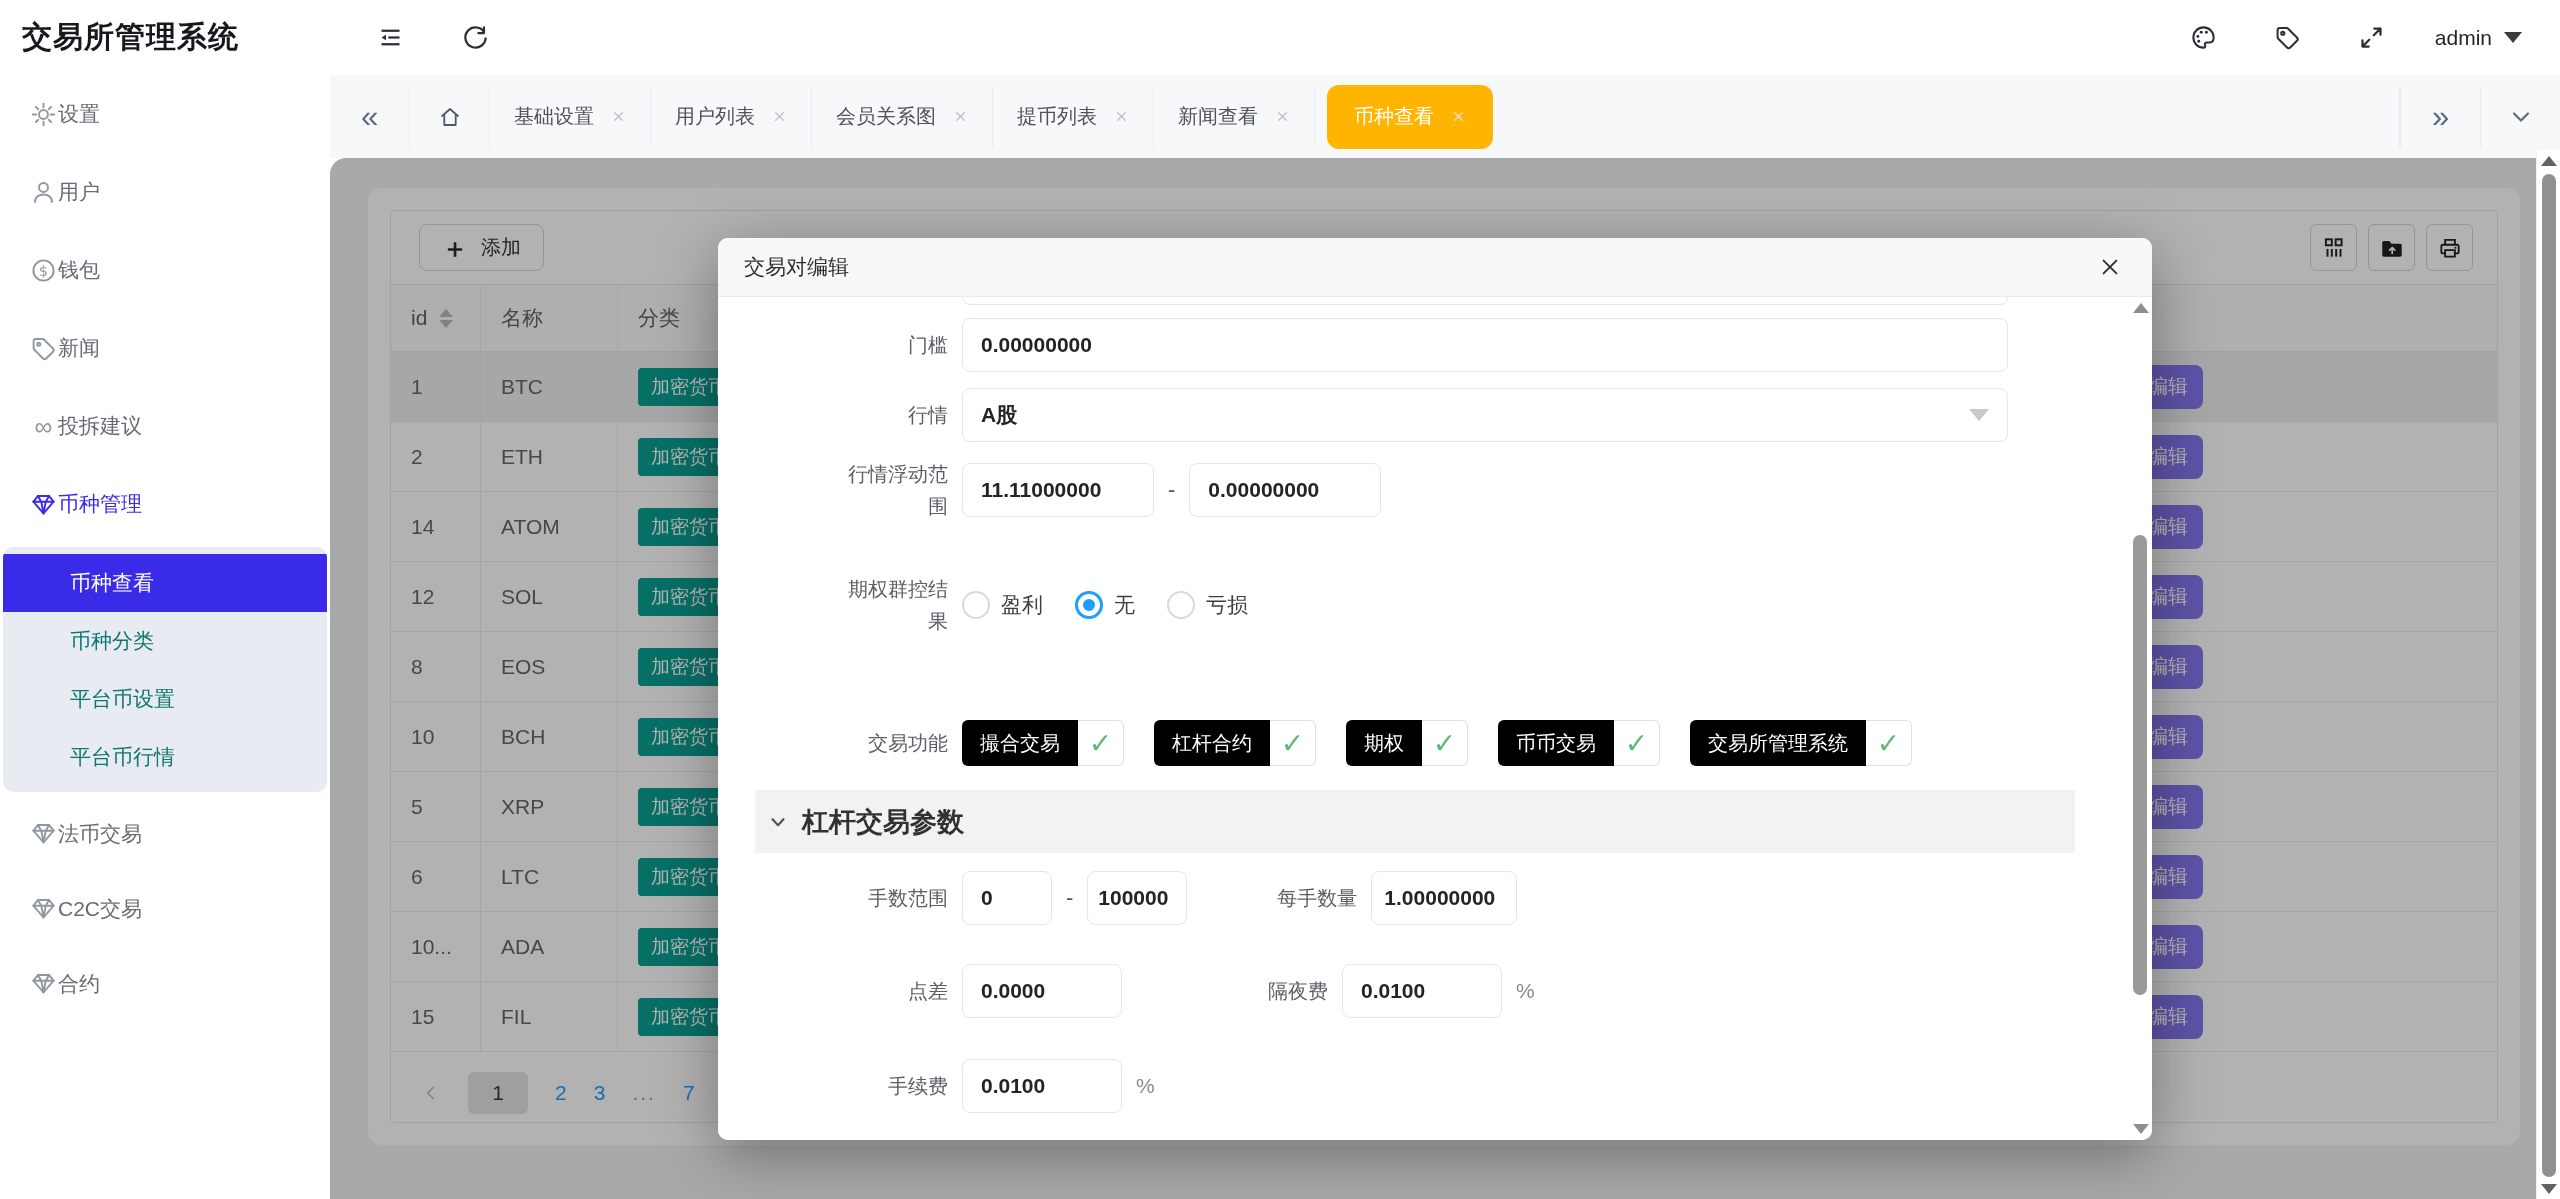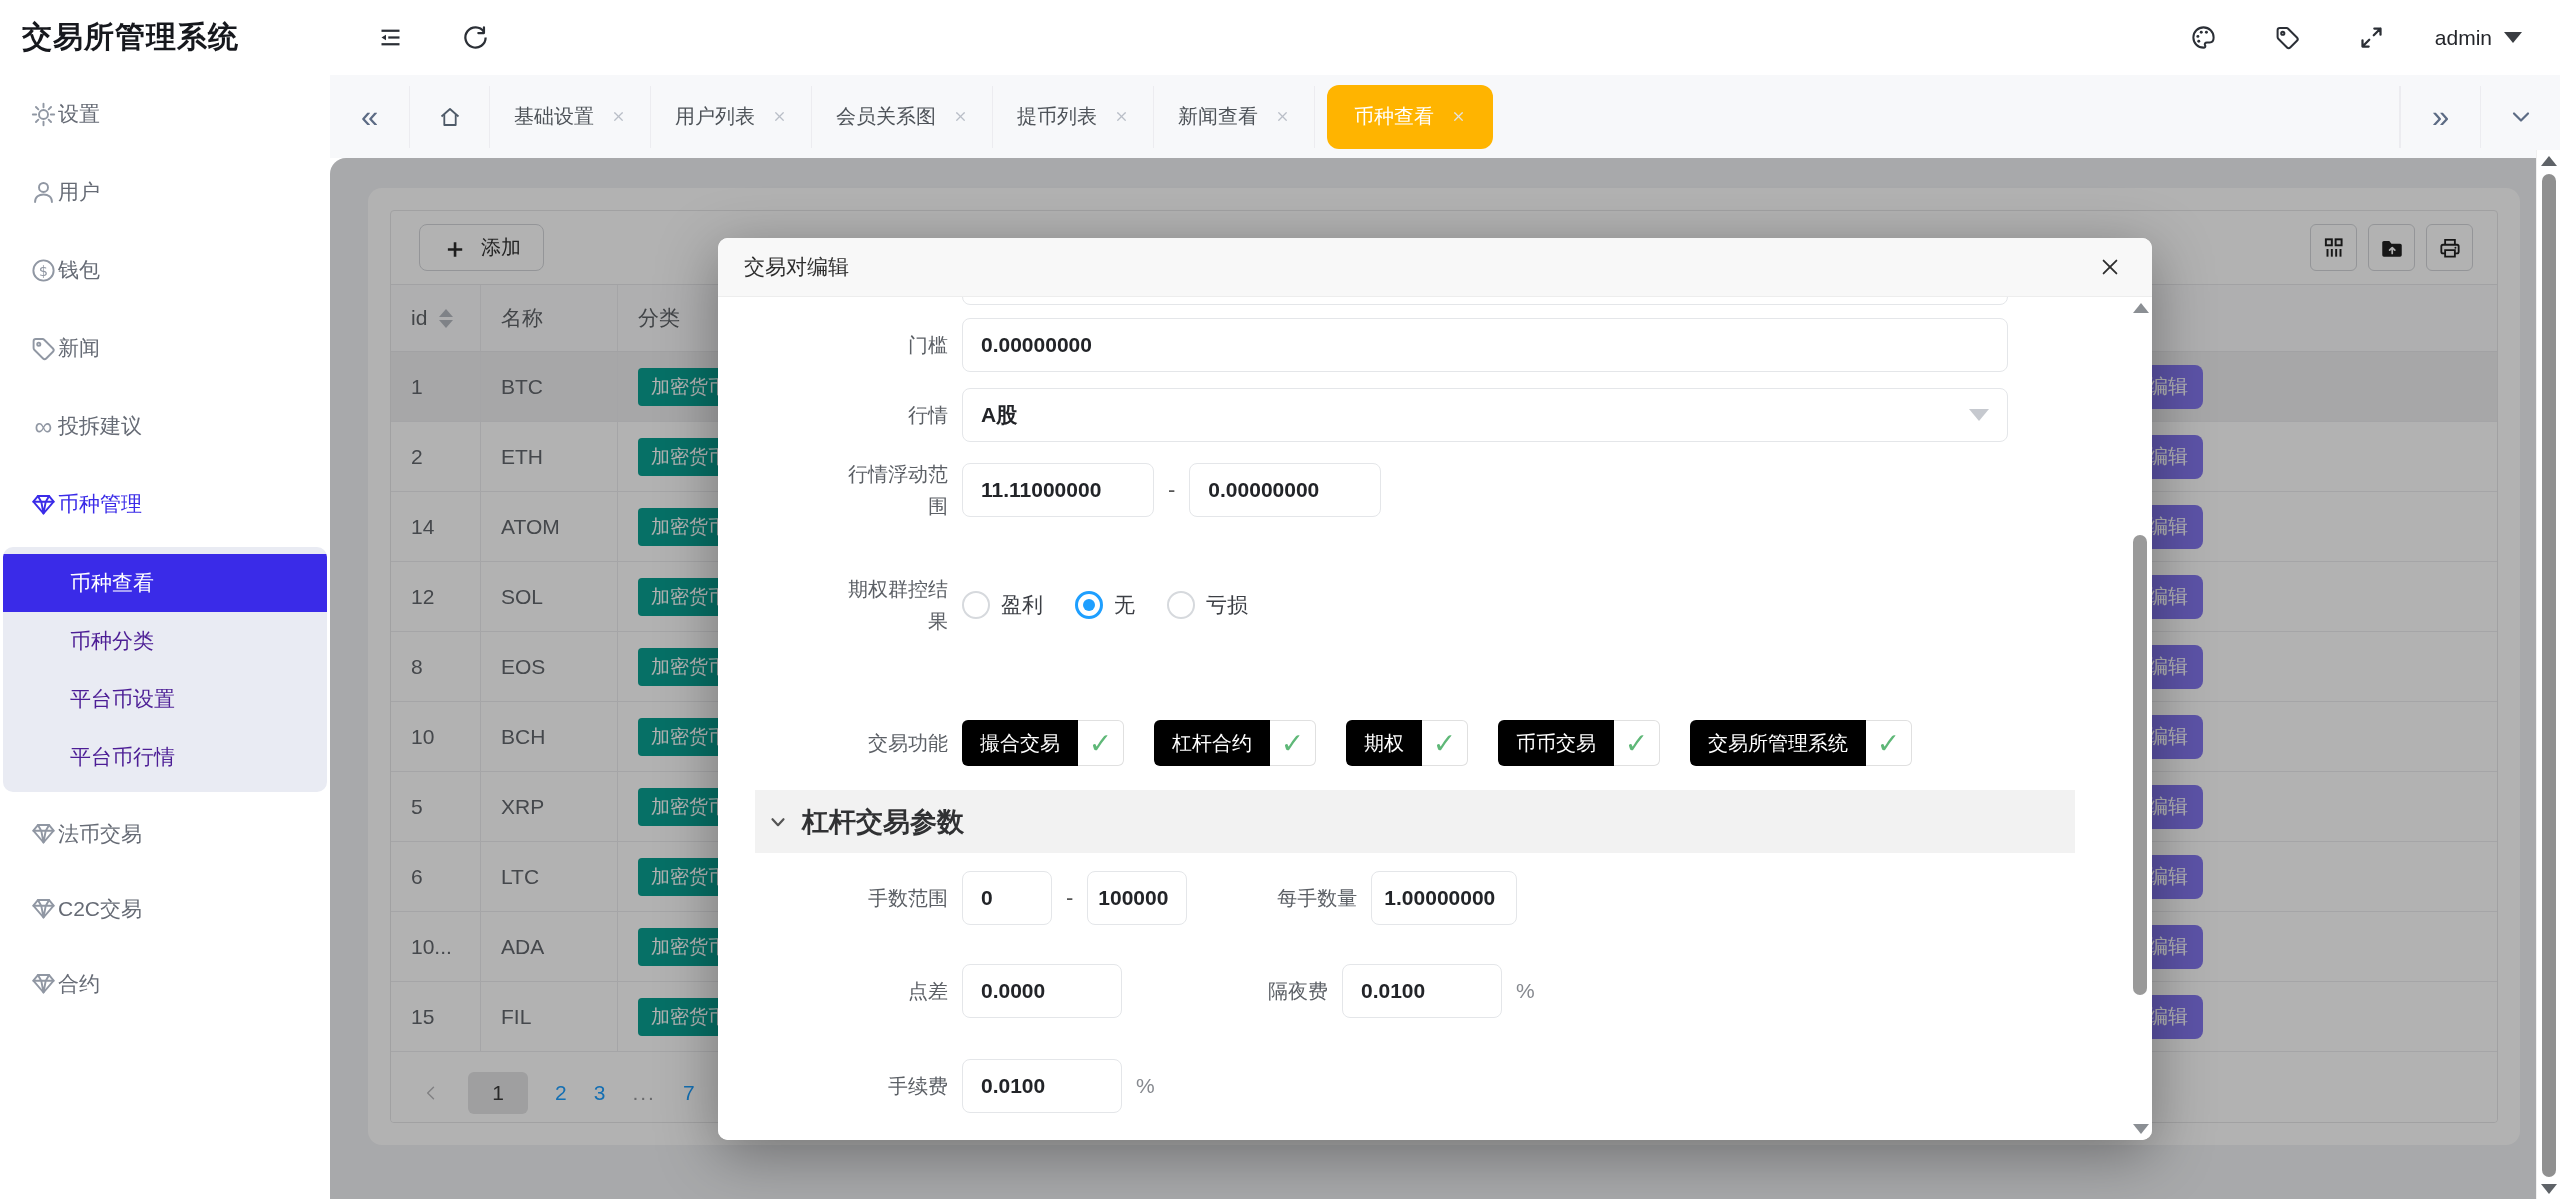--- a/index.html
+++ b/index.html
@@ -22,21 +22,21 @@
   .sidebar { position:absolute; left:0; top:75px; width:330px; bottom:0; background:#fff; z-index:6; }
   .menu-item { height:78px; display:flex; align-items:center; padding-left:30px; gap:1px;
                font-size:21px; color:#666b75; cursor:pointer; }
   .menu-item .mi { width:27px; height:27px; color:#9097a3; display:flex; align-items:center; justify-content:center; }
   .menu-item .mi svg { width:27px; height:27px; }
   .menu-item.active { color:#3a2be8; }
   .menu-item.active .mi { color:#3a2be8; }
   .menu-item.h75 { height:75px; }
   .submenu { margin:4px 3px; border-radius:10px; background:#e9ebf3; overflow:hidden; padding:7px 0 6px 0; }
   .sub-item { height:58px; display:flex; align-items:center; padding-left:67px; font-size:21px;
-              color:#4c1d95; cursor:pointer; }
+              color:#0f766e; cursor:pointer; }
   .sub-item.active { background:#3a2be8; color:#fff; }
   .inf { font-size:25px; line-height:1; color:#9097a3; }
 
   
   .tabbar { position:absolute; left:330px; top:75px; right:0; height:83px; background:#f7f8fa;
             display:flex; align-items:center; z-index:5; }
   .tb-btn { width:80px; height:62px; display:flex; align-items:center; justify-content:center;
             border-right:1px solid #ececf0; color:#5c6b84; font-size:31px; cursor:pointer; }
   .tb-btn.bl { border-left:1px solid #ececf0; border-right:none; }
   .tb-btn svg { width:24px; height:24px; }

